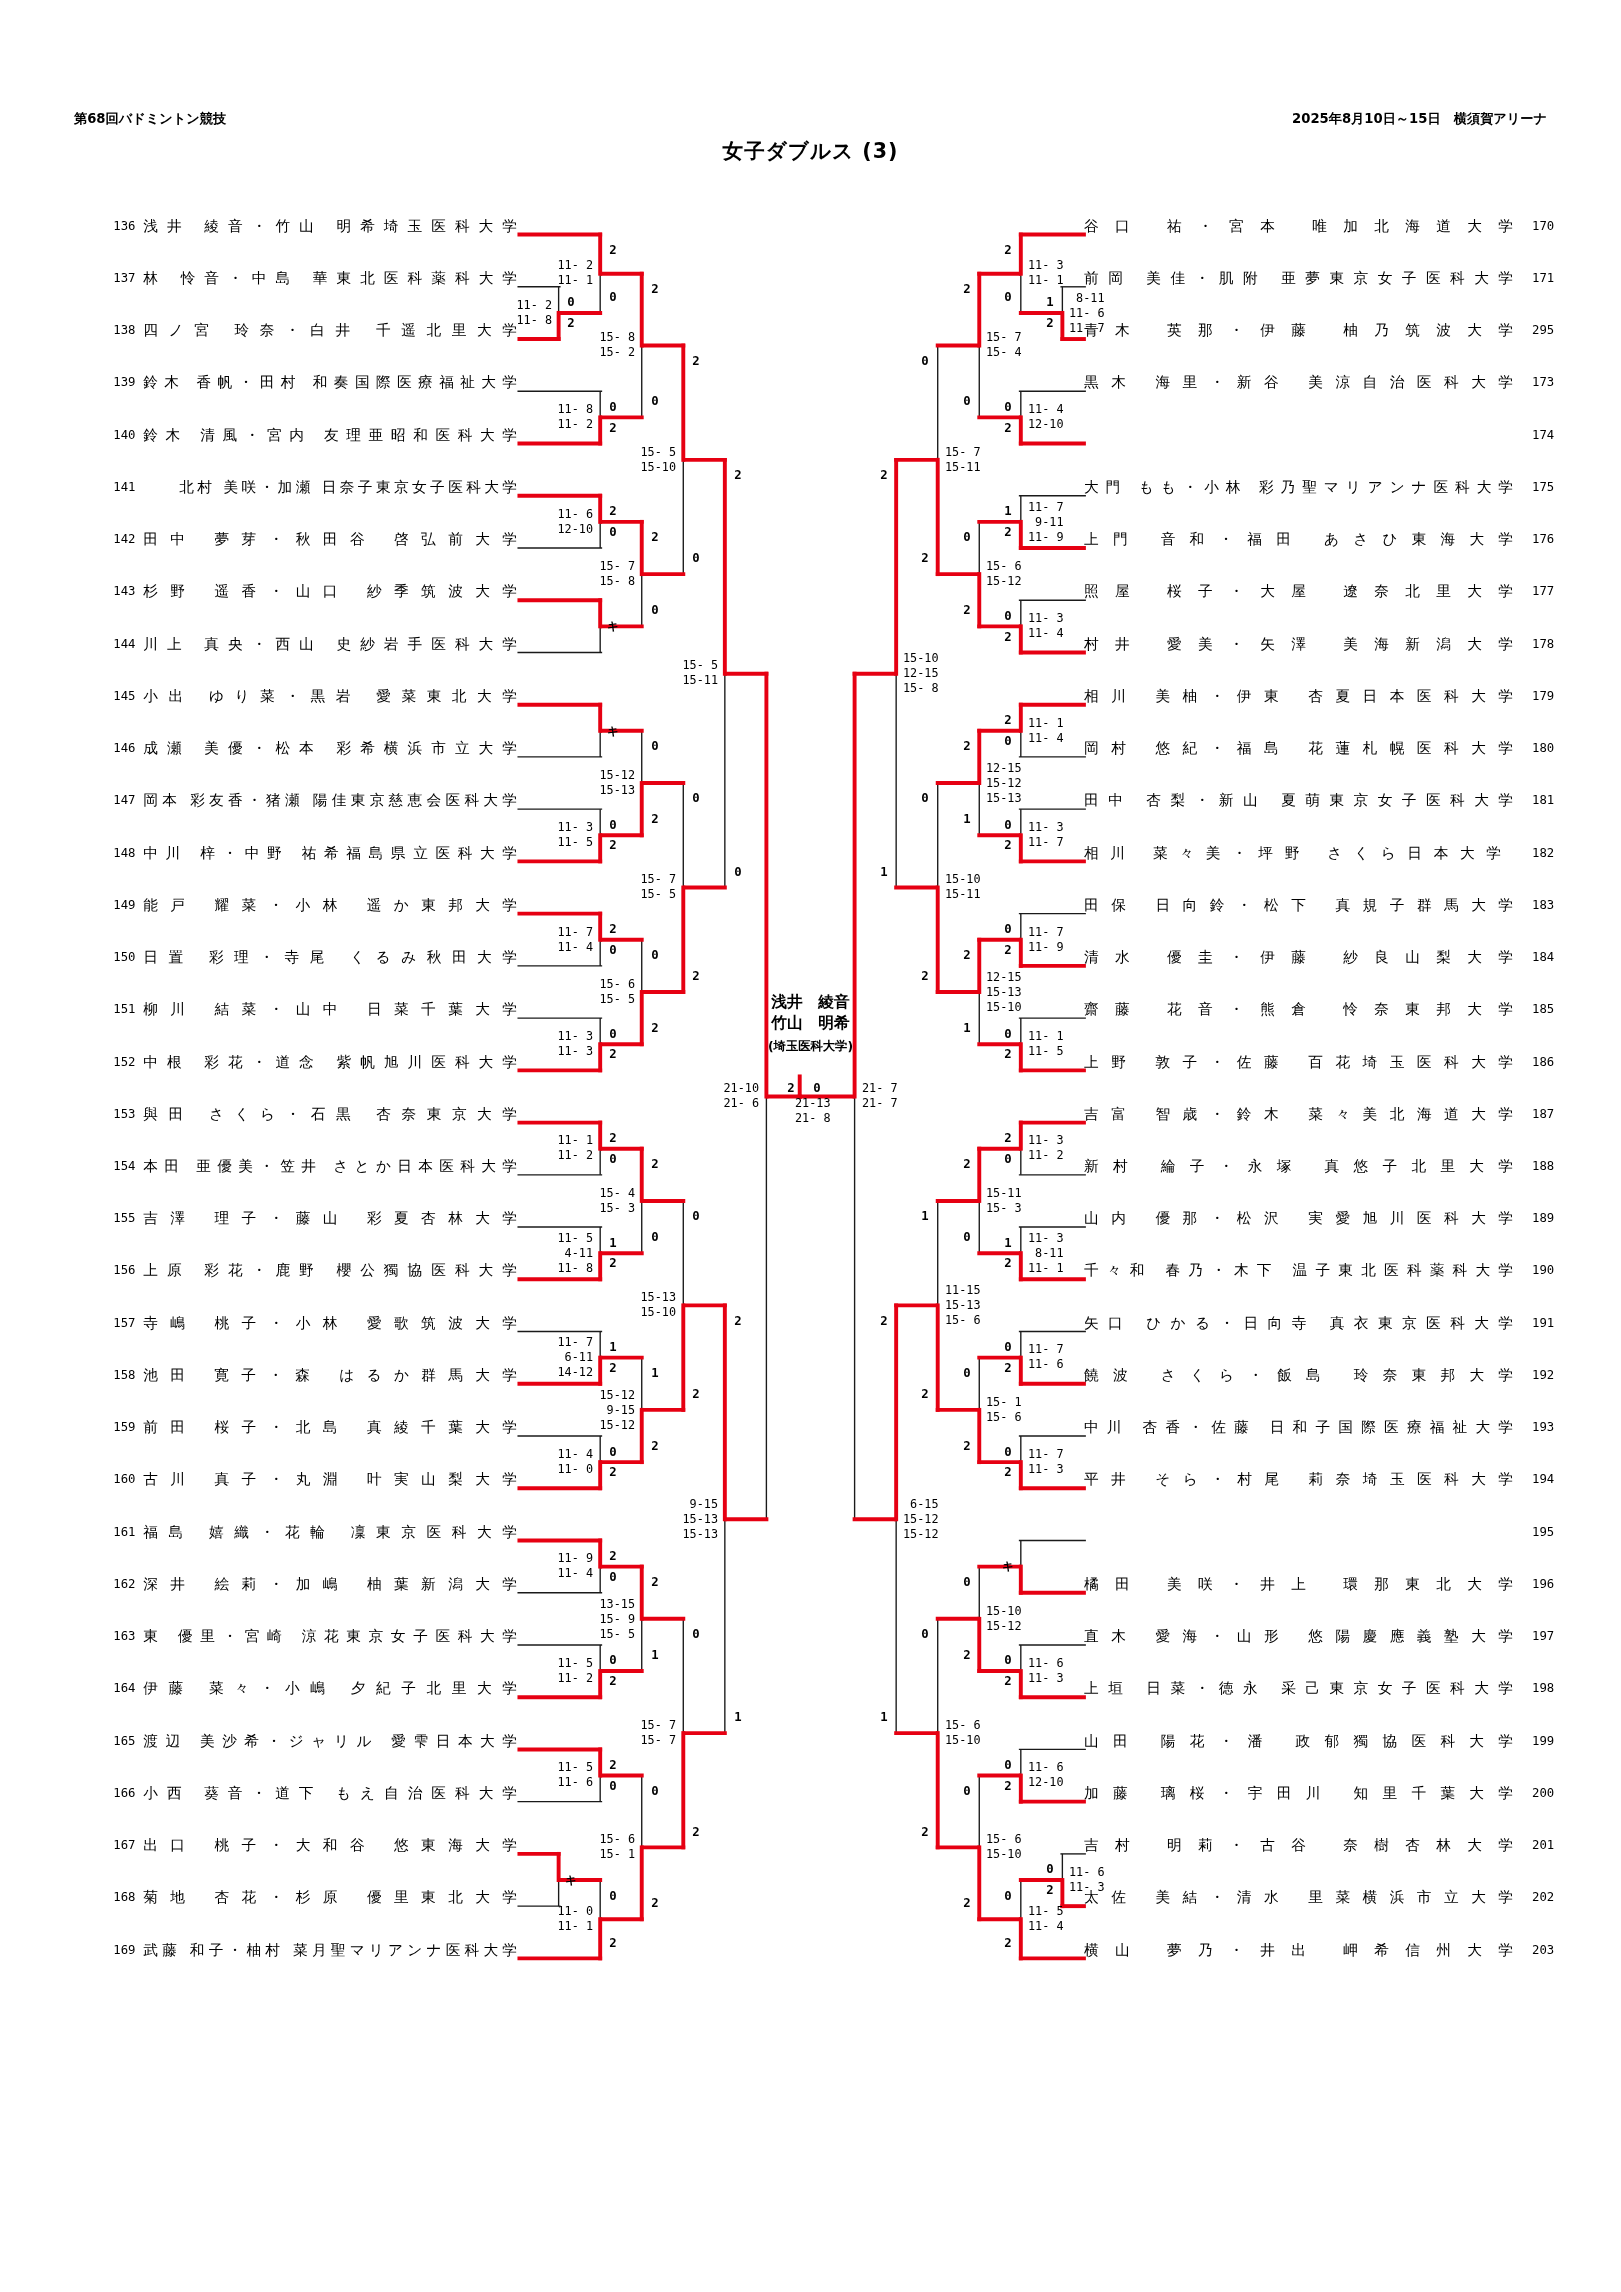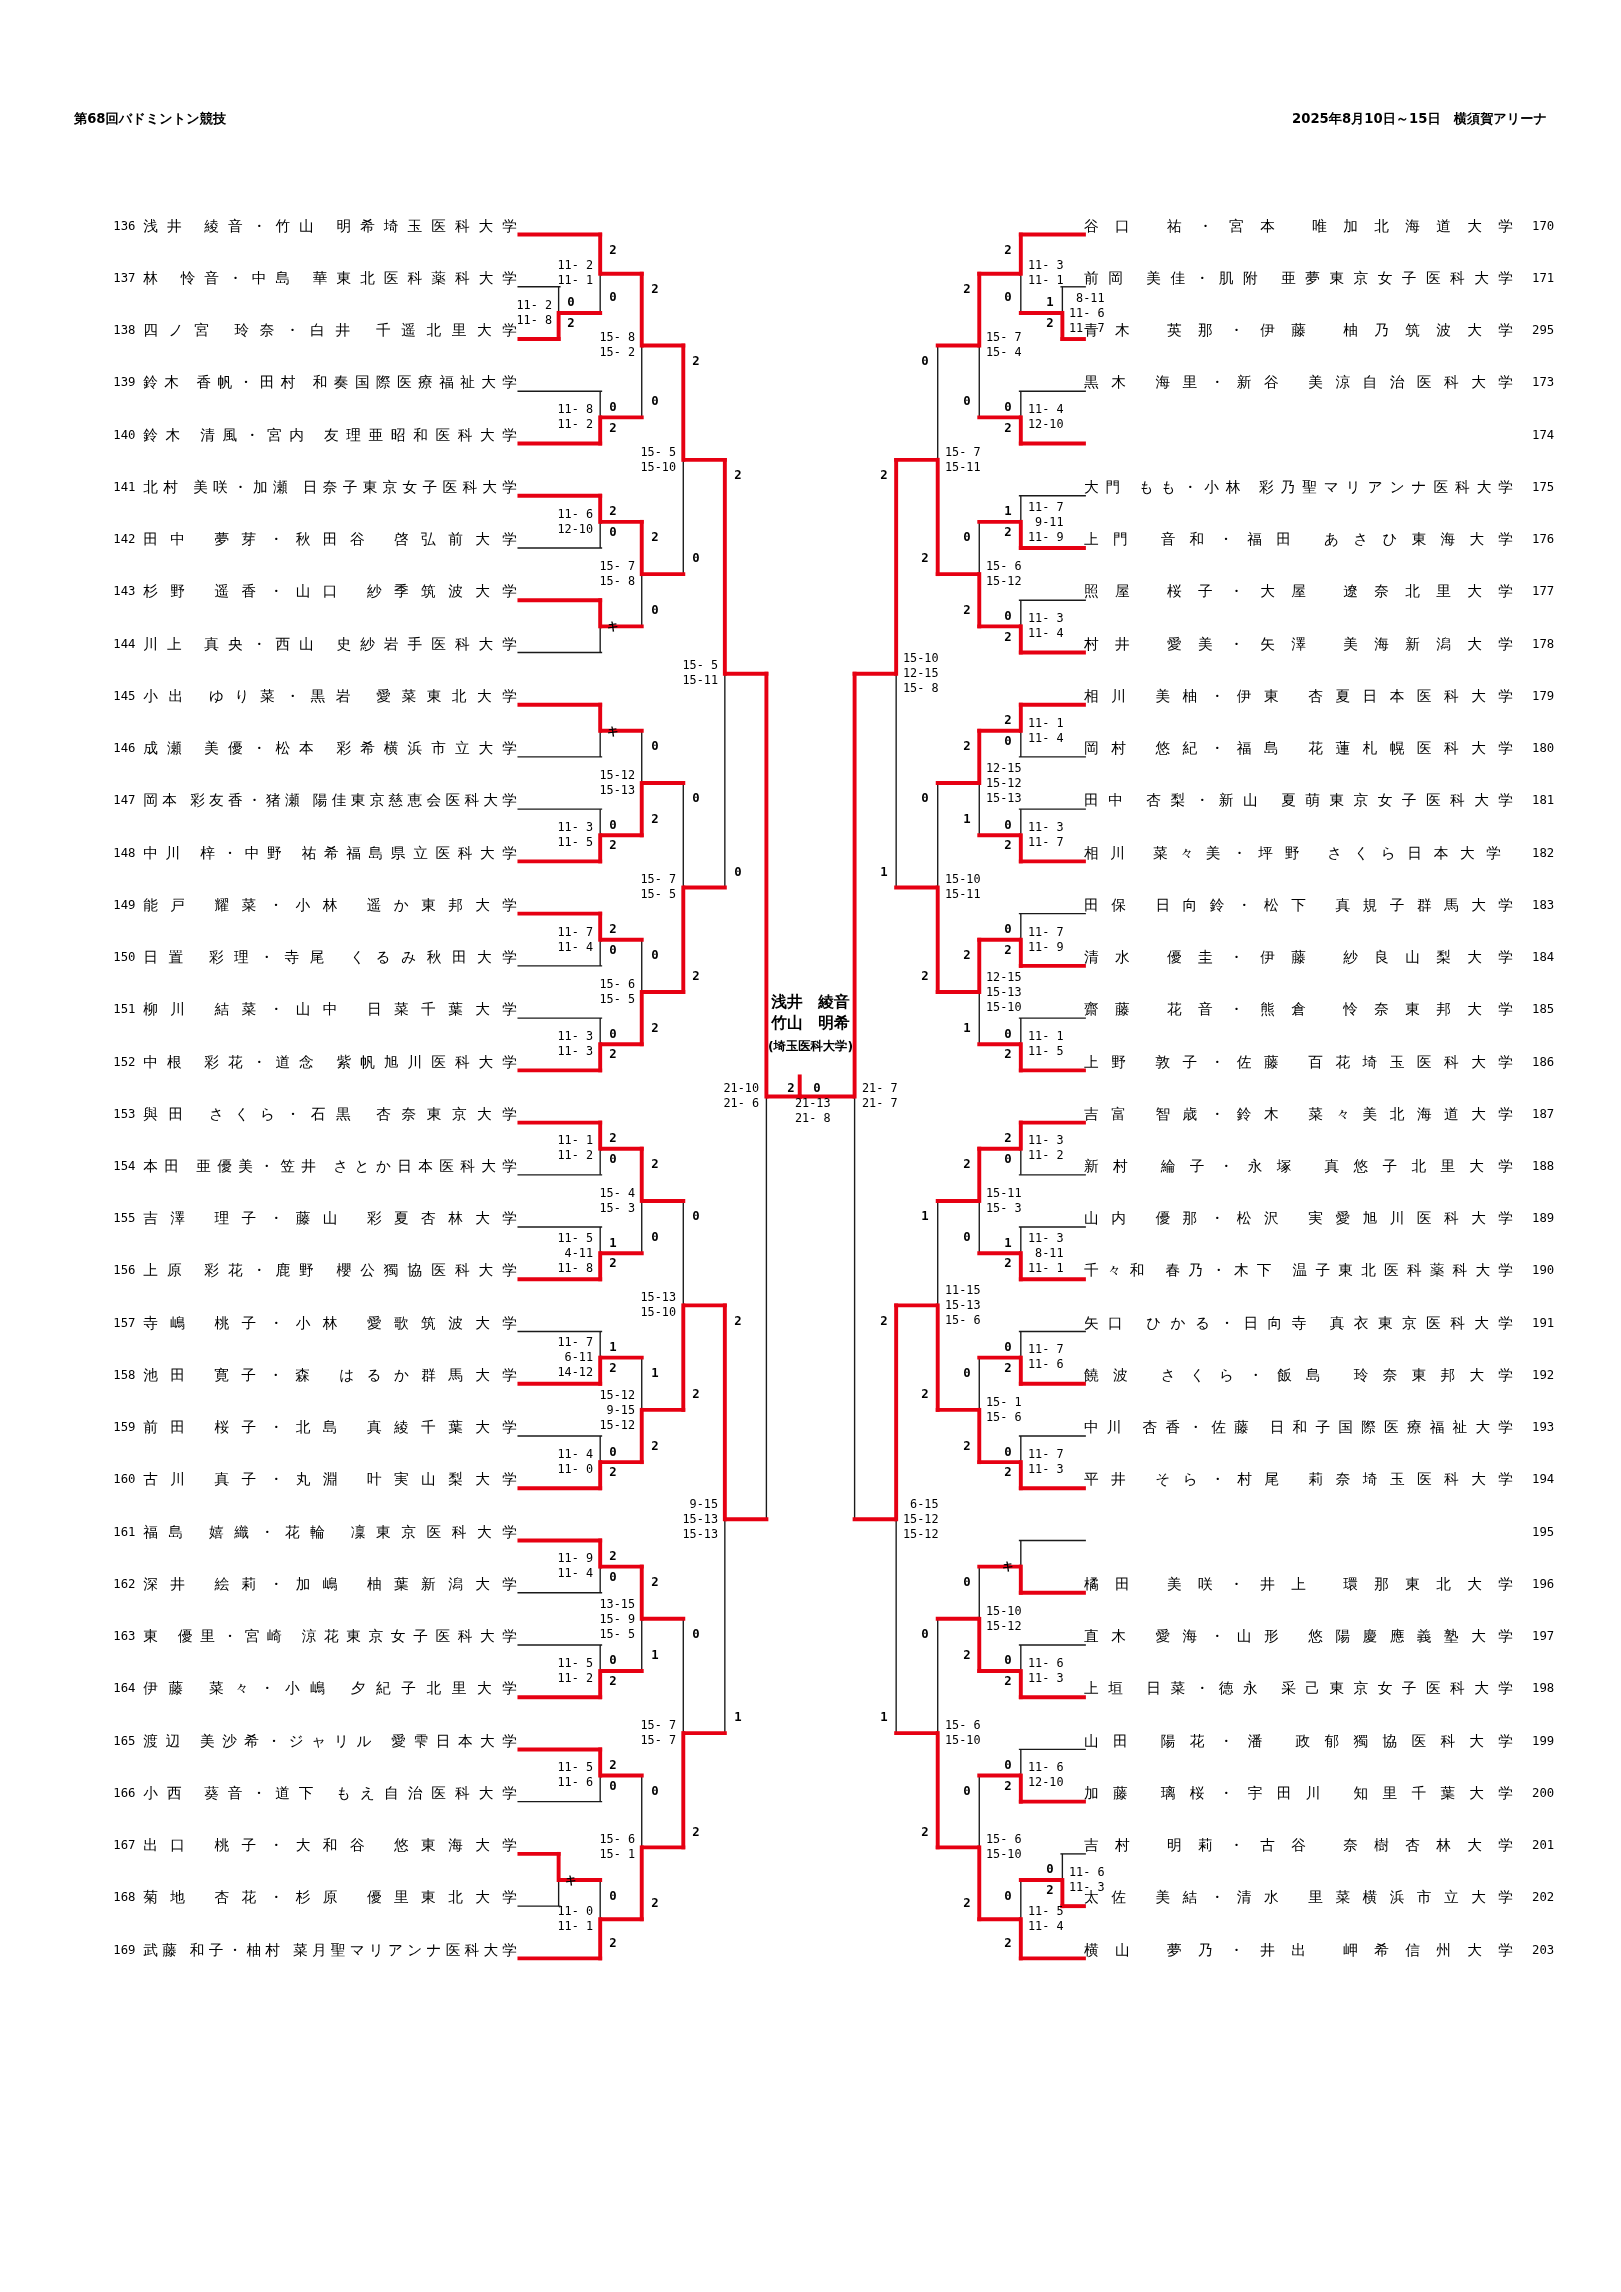--- a/index.html
+++ b/index.html
@@ -29,20 +29,21 @@
       transform:translate(-50%,-50%);}
   .gf-games{position:absolute;left:795px;top:1111px;transform:translateY(-50%);
       font-family:"DejaVu Sans Mono",monospace;font-size:11.8px;line-height:15px;white-space:pre;}
 </style>
 </head>
 <body>
 
 <div class="page">
   <div class="hdr hdr-left">第68回バドミントン競技</div>
   <div class="hdr hdr-right">2025年8月10日～15日　横須賀アリーナ</div>
+  <div class="title">女子ダブルス (3)</div>
 
   <svg id="bracket-svg" width="1621" height="2293" viewBox="0 0 1654 2339">
       <line x1="528" y1="292.3" x2="572" y2="292.3" stroke="#1a1a1a" stroke-width="1.4"></line>
       <line x1="570" y1="292.3" x2="570" y2="345.6" stroke="#1a1a1a" stroke-width="1.4"></line>
       <line x1="612.4" y1="239" x2="612.4" y2="318.95000000000005" stroke="#1a1a1a" stroke-width="1.4"></line>
       <line x1="528" y1="398.9" x2="614.4" y2="398.9" stroke="#1a1a1a" stroke-width="1.4"></line>
       <line x1="612.4" y1="398.9" x2="612.4" y2="452.2" stroke="#1a1a1a" stroke-width="1.4"></line>
       <line x1="654.8" y1="278.975" x2="654.8" y2="425.54999999999995" stroke="#1a1a1a" stroke-width="1.4"></line>
       <line x1="528" y1="558.8" x2="614.4" y2="558.8" stroke="#1a1a1a" stroke-width="1.4"></line>
       <line x1="612.4" y1="505.5" x2="612.4" y2="558.8" stroke="#1a1a1a" stroke-width="1.4"></line>
@@ -321,21 +322,21 @@
         <div class="ej"><span>四ノ宮 玲奈・白井 千遥</span><span>北里大学</span></div>
       </div>
       <div class="erow L" style="top: 372px; left: 110px; width: 407px;">
         <span class="eno">139</span>
         <div class="ej"><span>鈴木 香帆・田村 和奏</span><span>国際医療福祉大学</span></div>
       </div>
       <div class="erow L" style="top: 425px; left: 110px; width: 407px;">
         <span class="eno">140</span>
         <div class="ej"><span>鈴木 清風・宮内 友理亜</span><span>昭和医科大学</span></div>
       </div>
-      <div class="erow L" style="top: 477px; left: 110px; width: 407px;">
+      <div class="erow L" style="top: 477px; left: 110px; width: 407px; gap: 36px;">
         <span class="eno">141</span>
         <div class="ej"><span>北村 美咲・加瀬 日奈子</span><span>東京女子医科大学</span></div>
       </div>
       <div class="erow L" style="top: 529px; left: 110px; width: 407px;">
         <span class="eno">142</span>
         <div class="ej"><span>田中 夢芽・秋田谷 啓</span><span>弘前大学</span></div>
       </div>
       <div class="erow L" style="top: 581px; left: 110px; width: 407px;">
         <span class="eno">143</span>
         <div class="ej"><span>杉野 遥香・山口 紗季</span><span>筑波大学</span></div>

